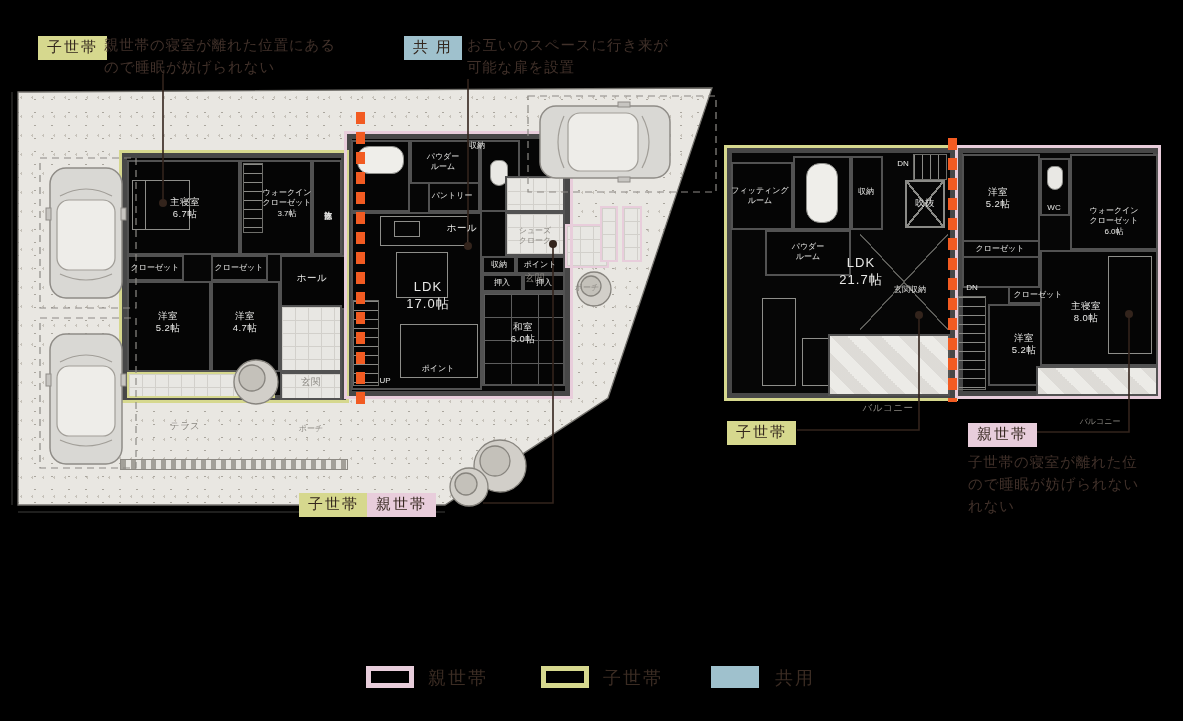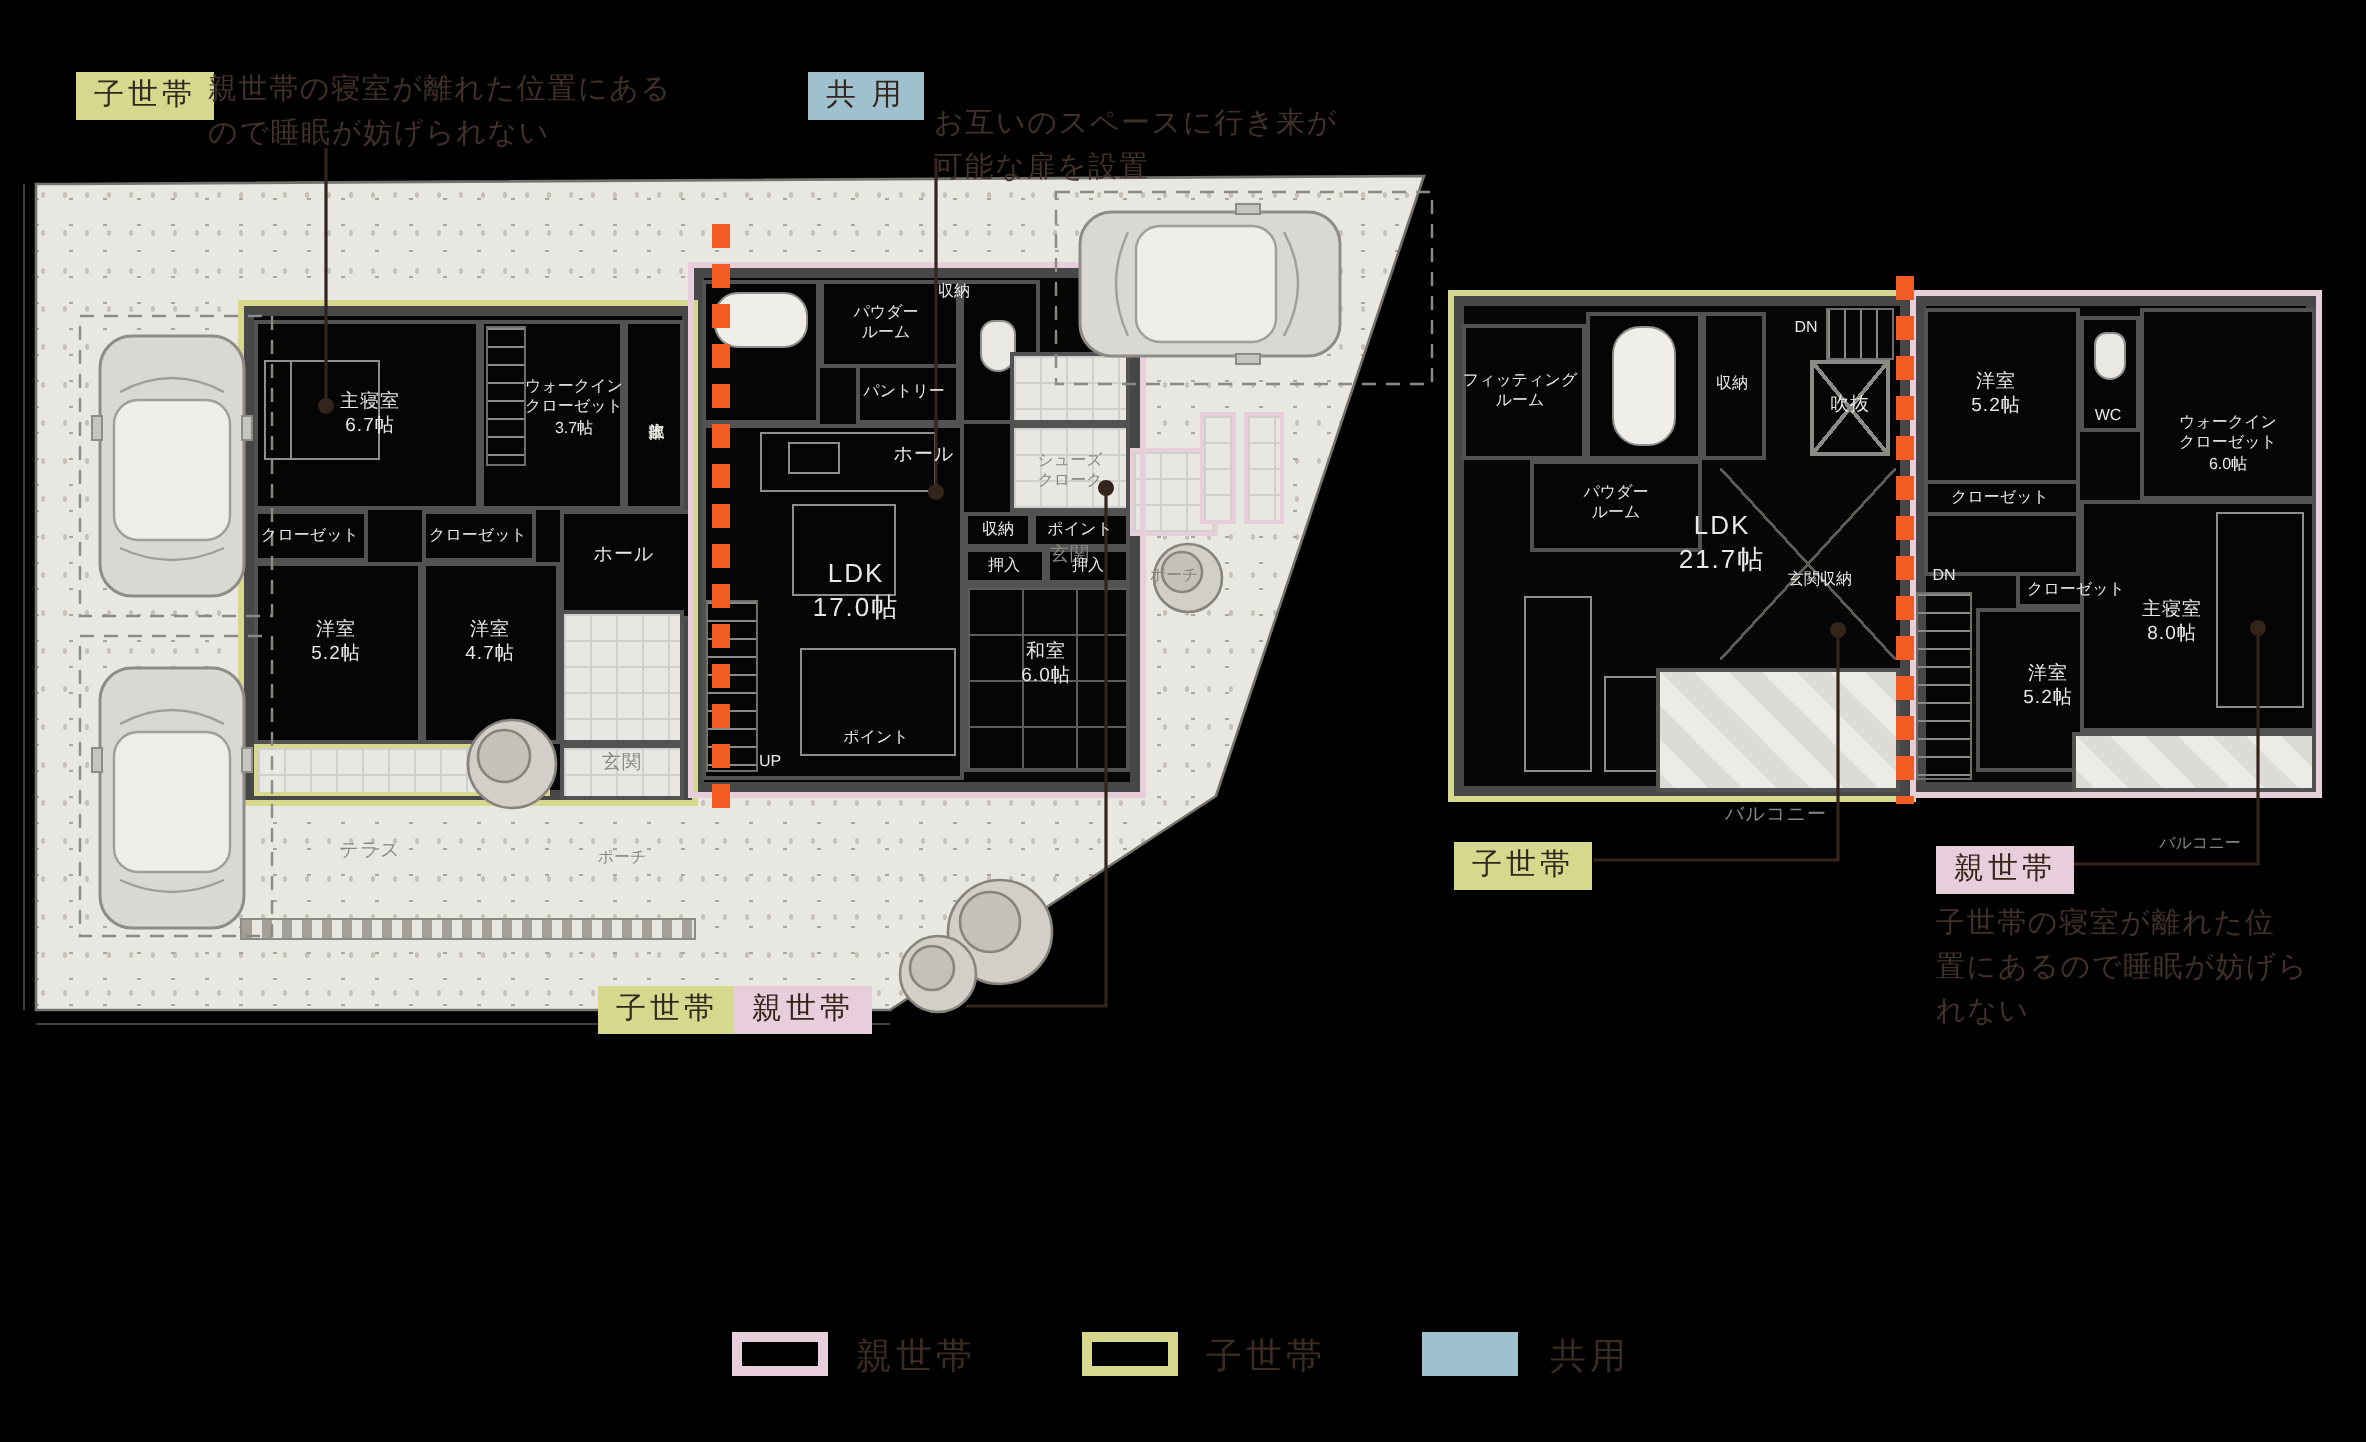--- a/index.html
+++ b/index.html
@@ -266,31 +266,31 @@
       <circle cx="919" cy="315" r="4"></circle>
         <circle cx="1129" cy="314" r="4"></circle>
     </g>
   </svg>
 
   <div class="chip child" style="left:38px;top:36px;">子世帯</div>
   <div class="ann" style="left:104px;top:35px;">親世帯の寝室が離れた位置にある
 ので睡眠が妨げられない</div>
 
   <div class="chip shared" style="left:404px;top:36px;">共 用</div>
-  <div class="ann" style="left:467px;top:52px;">お互いのスペースに行き来が
+  <div class="ann" style="left:467px;top:35px;">お互いのスペースに行き来が
 可能な扉を設置</div>
 
   <div class="chip child" style="left:299px;top:493px;">子世帯</div>
   <div class="chip parent" style="left:367px;top:493px;">親世帯</div>
 
   <div class="chip child" style="left:727px;top:421px;">子世帯</div>
 
   <div class="chip parent" style="left:968px;top:423px;">親世帯</div>
   <div class="ann" style="left:968px;top:452px;">子世帯の寝室が離れた位
-置にあるので睡眠が妨げら
+ので睡眠が妨げられない
 れない</div>
 
 
   <div class="legend-sw sw-parent" style="left:366px;top:666px;"></div>
   <div class="legend-lb" style="left:428px;top:666px;">親世帯</div>
   <div class="legend-sw sw-child" style="left:541px;top:666px;"></div>
   <div class="legend-lb" style="left:603px;top:666px;">子世帯</div>
   <div class="legend-sw sw-shared" style="left:711px;top:666px;"></div>
   <div class="legend-lb" style="left:775px;top:666px;">共用</div>
 

